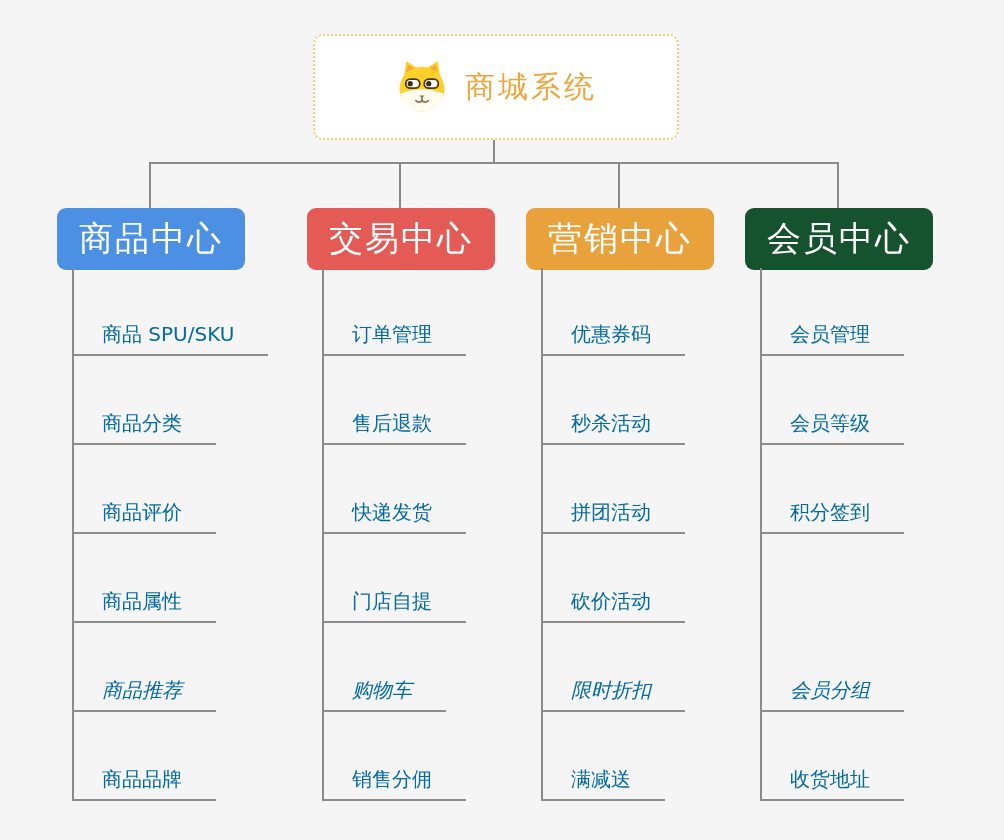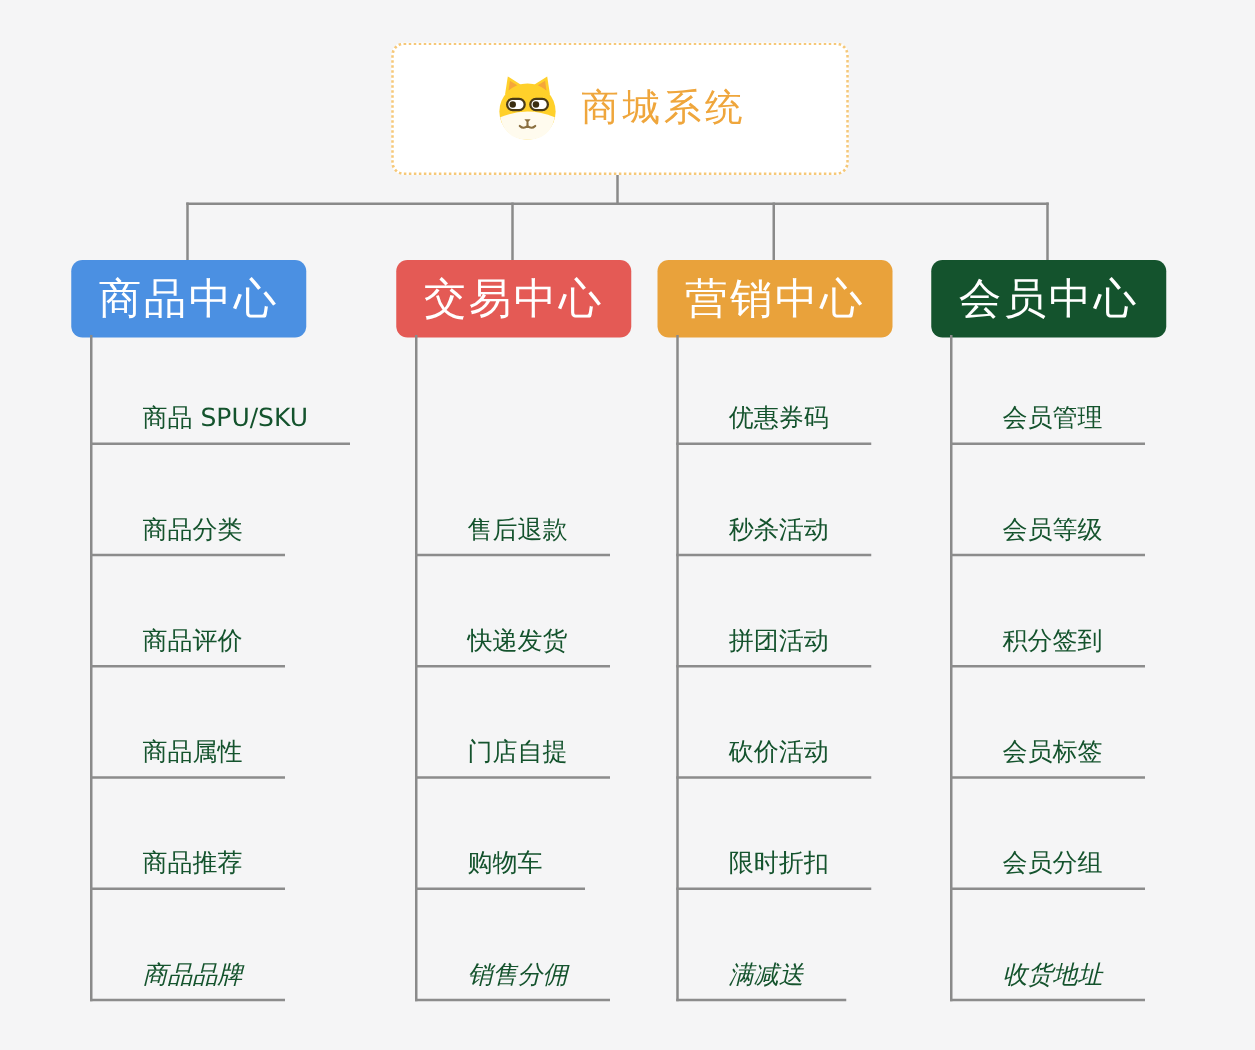--- a/index.html
+++ b/index.html
@@ -27,41 +27,41 @@
     color:#EFA63C; letter-spacing:3px;
     white-space:nowrap;
   }
   .dog{ width:54px; height:54px; flex:0 0 auto; }
   
   .line{ position:absolute; background:#8A8A8A; }
   .root-stub{ left:493px; top:140px; width:2px; height:24px; }
   .h-line{ left:149px; top:162px; width:690px; height:2px; }
   
   .col{ position:absolute; top:0; width:260px; height:840px; }
-  .col-1{ left:57px; } .col-2{ left:317px; } .col-3{ left:526px; } .col-4{ left:745px; }
+  .col-1{ left:57px; } .col-2{ left:307px; } .col-3{ left:526px; } .col-4{ left:745px; }
   .col .top-stub{ left:92px; top:162px; width:2px; height:47px; }
   .col .v-line{ left:15px; top:268px; width:2px; height:533px; }
   .branch-header{
     position:absolute; left:0; top:208px;
     width:188px; height:62px;
     border-radius:9px;
     display:flex; align-items:center; justify-content:center;
     color:#ffffff; font-size:34px; letter-spacing:2px;
     white-space:nowrap; cursor:default;
   }
   .leaf{
     position:absolute; left:15px;
     display:inline-block; white-space:nowrap;
-    padding:0 34px 8px 42px;
+    padding:0 34px 8px 30px;
     border-bottom:2px solid #8C8C8C;
-    font-size:20px; line-height:23px; color:#14532d;
+    font-size:20px; line-height:23px; color:#0369a1;
     cursor:default;
   }
   .leaf.r0{ top:323px; } .leaf.r1{ top:412px; } .leaf.r2{ top:501px; }
-  .leaf.r3{ top:590px; } .leaf.r4{ top:679px; } .leaf.r5{ top:768px;font-style:italic; }
+  .leaf.r3{ top:590px; } .leaf.r4{ top:679px;font-style:italic; } .leaf.r5{ top:768px; }
 </style>
 </head>
 <body>
 
 <div id="canvas">
 
   <div class="root">
     <svg class="dog" viewBox="0 0 48 48" aria-hidden="true">
 
       <path d="M8 14 L10 1 L21 8 Z" fill="#FFD02A"></path>
@@ -96,20 +96,21 @@
     <div class="leaf r2">商品评价</div>
     <div class="leaf r3">商品属性</div>
     <div class="leaf r4">商品推荐</div>
     <div class="leaf r5">商品品牌</div>
   </div>
 
   <div class="col col-2">
     <div class="line top-stub"></div>
     <div class="branch-header" style="background: rgb(228, 90, 85);">交易中心</div>
     <div class="line v-line"></div>
+    <div class="leaf r0">订单管理</div>
     <div class="leaf r1">售后退款</div>
     <div class="leaf r2">快递发货</div>
     <div class="leaf r3">门店自提</div>
     <div class="leaf r4">购物车</div>
     <div class="leaf r5">销售分佣</div>
   </div>
 
   <div class="col col-3">
     <div class="line top-stub"></div>
     <div class="branch-header" style="background: rgb(233, 162, 59);">营销中心</div>
@@ -122,18 +123,17 @@
     <div class="leaf r5">满减送</div>
   </div>
 
   <div class="col col-4">
     <div class="line top-stub"></div>
     <div class="branch-header" style="background: #14532d;">会员中心</div>
     <div class="line v-line"></div>
     <div class="leaf r0">会员管理</div>
     <div class="leaf r1">会员等级</div>
     <div class="leaf r2">积分签到</div>
-    <div class="leaf r3">会员标签</div>
     <div class="leaf r4">会员分组</div>
     <div class="leaf r5">收货地址</div>
   </div>
 
 </div>
 
 </body></html>

